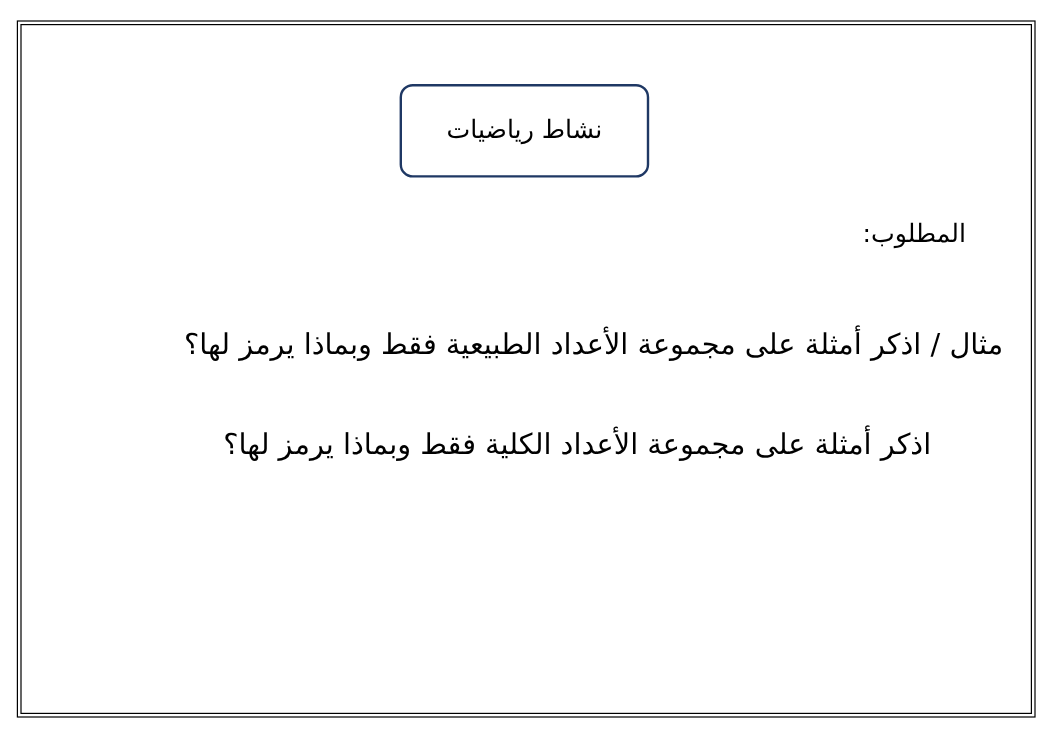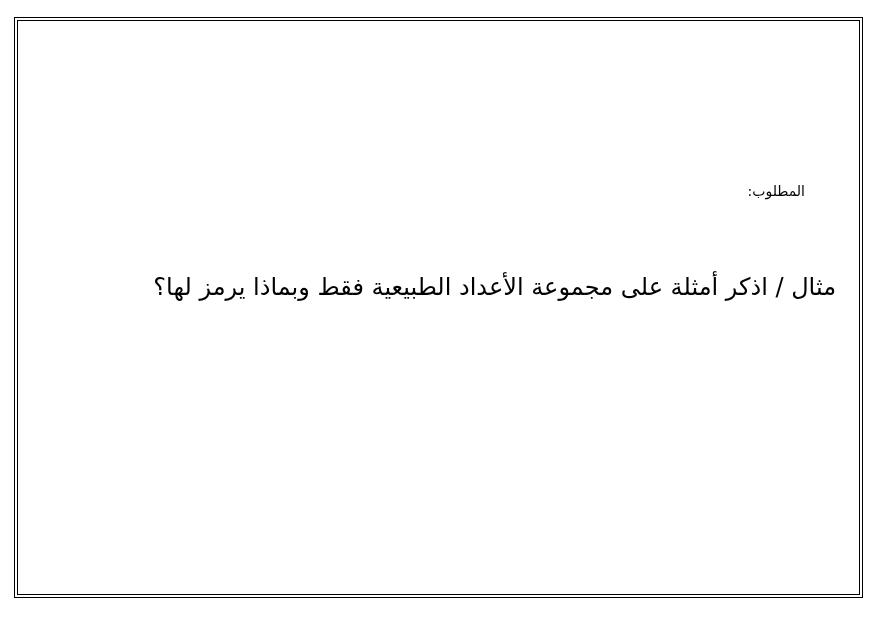--- a/index.html
+++ b/index.html
@@ -70,21 +70,21 @@
     direction: rtl;
     unicode-bidi: embed;
     white-space: nowrap;
   }
 
   
   .req-label {
     position: absolute;
     right: 62px;
     top: 161px;
-    font-size: 14px;
+    font-size: 21px;
     line-height: 1.3;
     direction: rtl;
     unicode-bidi: embed;
     text-align: right;
     white-space: nowrap;
   }
 
   .question-line {
     position: absolute;
     font-size: 24px;
@@ -104,22 +104,26 @@
   }
 </style>
 </head>
 <body>
 
 <div class="page-frame">
   <div class="page-frame-inner">
 
     <div class="content">
 
+      <div class="title-box">
+        <span class="title-box-label">نشاط رياضيات</span>
+      </div>
 
       <div class="req-label">المطلوب:</div>
 
       <div class="question-line q1">مثال / اذكر أمثلة على مجموعة الأعداد الطبيعية فقط وبماذا يرمز لها؟</div>
 
+      <div class="question-line q2">اذكر أمثلة على مجموعة الأعداد الكلية فقط وبماذا يرمز لها؟</div>
 
     </div>
 
   </div>
 </div>
 
 </body></html>

